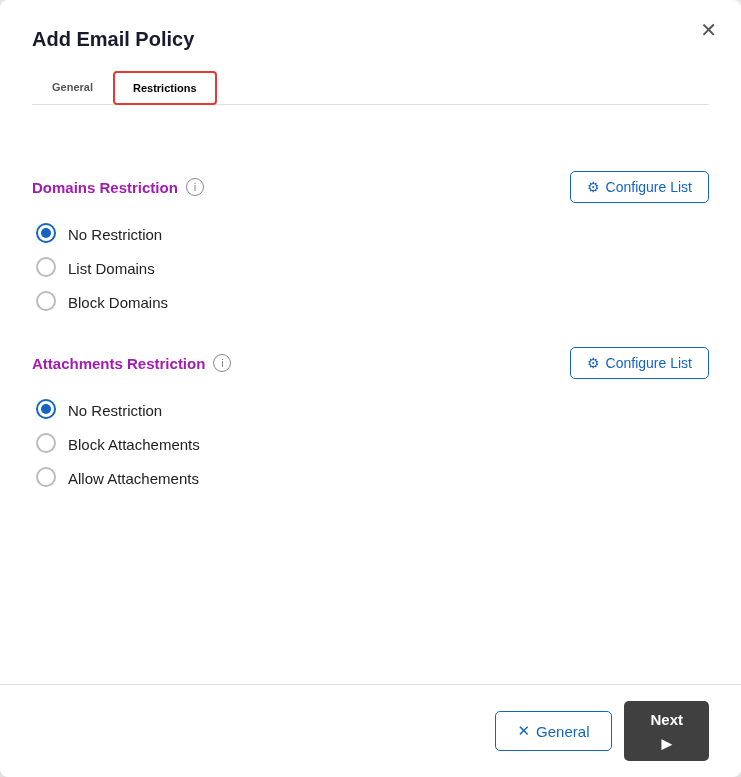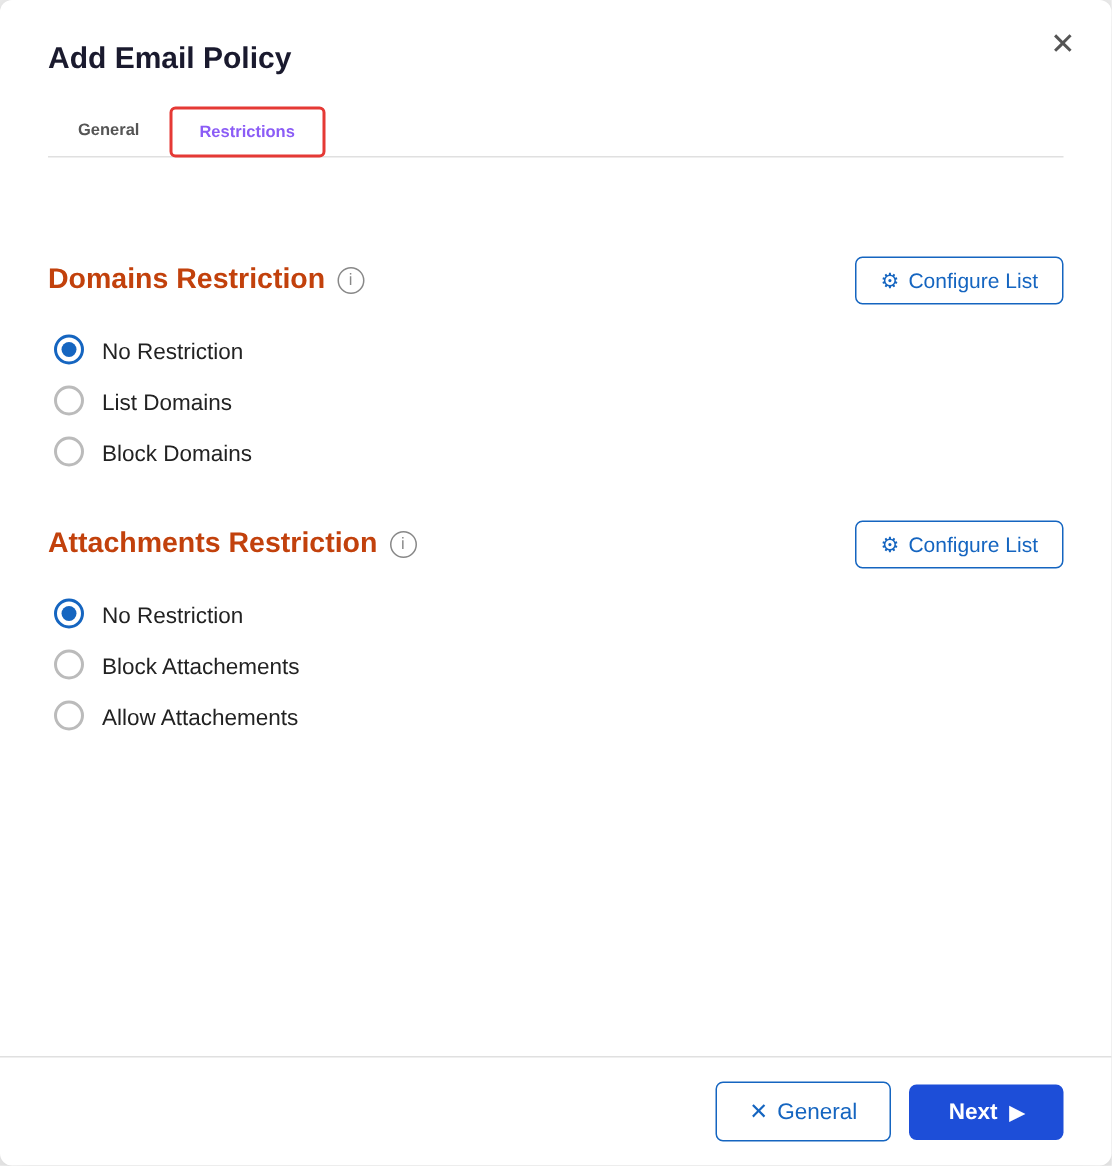--- a/index.html
+++ b/index.html
@@ -54,21 +54,21 @@
       cursor: pointer;
       border-bottom: 2px solid transparent;
       margin-bottom: -1px;
       background: none;
       border-top: none;
       border-left: none;
       border-right: none;
       font-weight: bold;
     }
     .tab.active {
-      color: #8b5cf6;
+      color: #000000;
       border: 2px solid #e53935;
       border-radius: 4px;
       margin-bottom: -1px;
       padding: 8px 18px;
     }
     .modal-body {
       padding: 28px 32px;
       flex: 1;
     }
     .section {
@@ -79,23 +79,23 @@
       align-items: center;
       justify-content: space-between;
       margin-bottom: 20px;
     }
     .section-title-group {
       display: flex;
       align-items: center;
       gap: 8px;
     }
     .section-title {
-      font-size: 19px;
+      font-size: 15px;
       font-weight: 600;
-      color: #c2410c;
+      color: #a21caf;
     }
     .info-icon {
       width: 18px;
       height: 18px;
       border-radius: 50%;
       border: 1.5px solid #888;
       display: inline-flex;
       align-items: center;
       justify-content: center;
       font-size: 11px;
@@ -173,25 +173,26 @@
       cursor: pointer;
       font-weight: 500;
     }
     .next-btn {
       display: flex;
       align-items: center;
       gap: 8px;
       padding: 10px 26px;
       border: none;
       border-radius: 5px;
-      background: #1d4ed8;
+      background: #404040;
       color: white;
       font-size: 15px;
       cursor: pointer;
       font-weight: 600;
+      flex-direction: column;
     }
     .btn-icon {
       font-size: 13px;
     }
   </style>
 </head>
 <body>
 
 <div class="modal-overlay">
   <div class="modal-header">

